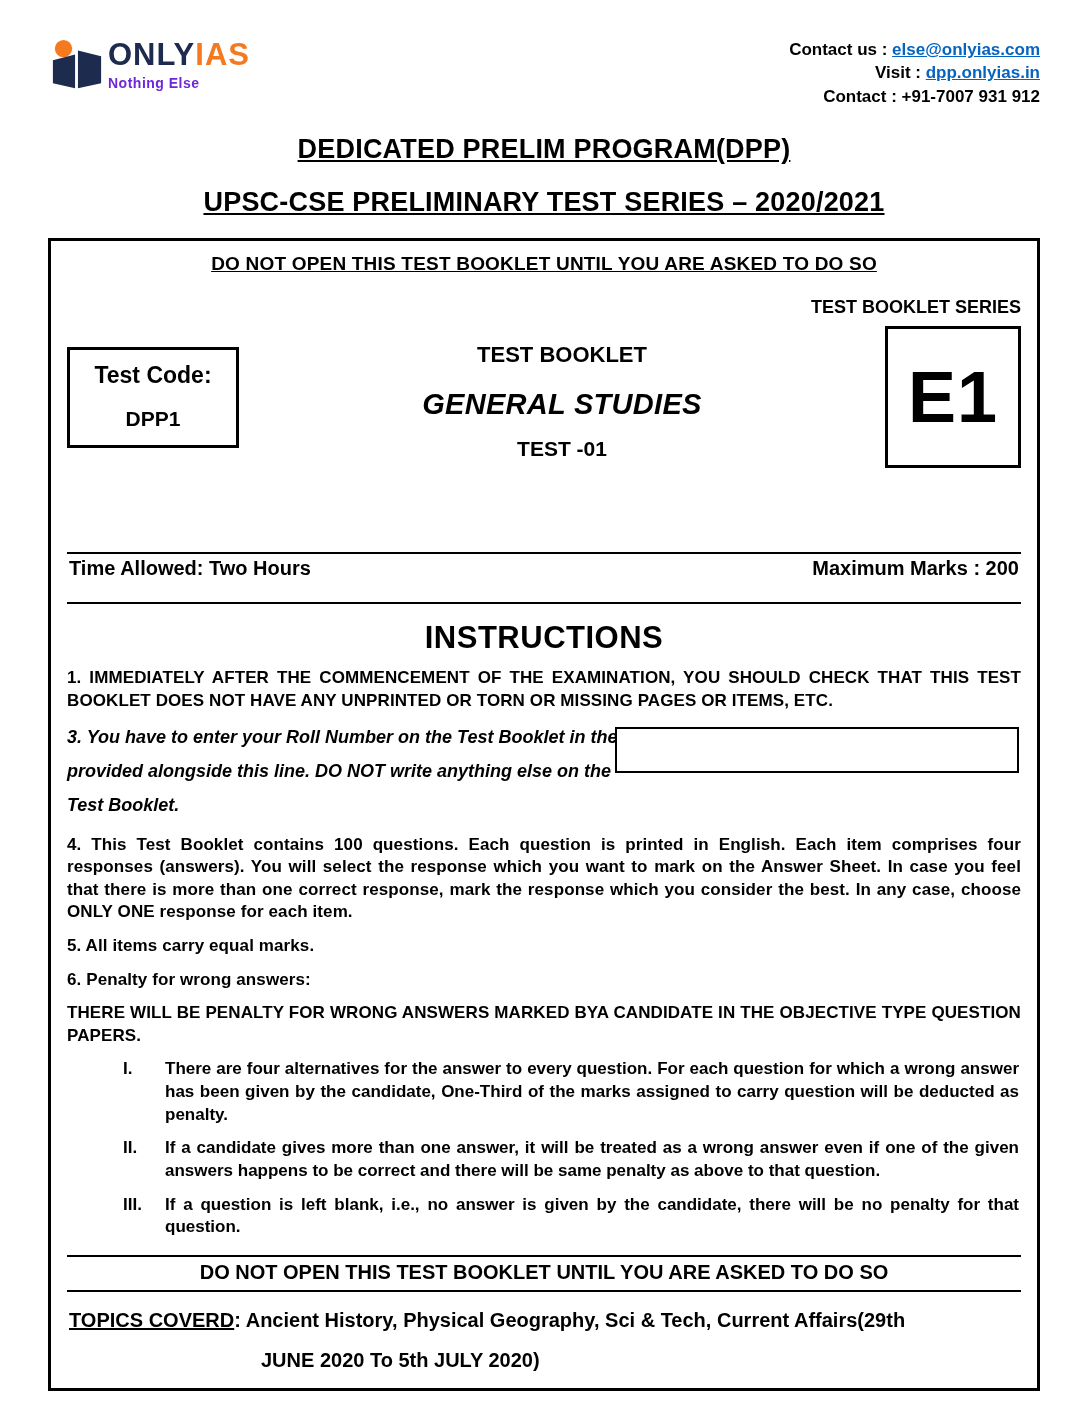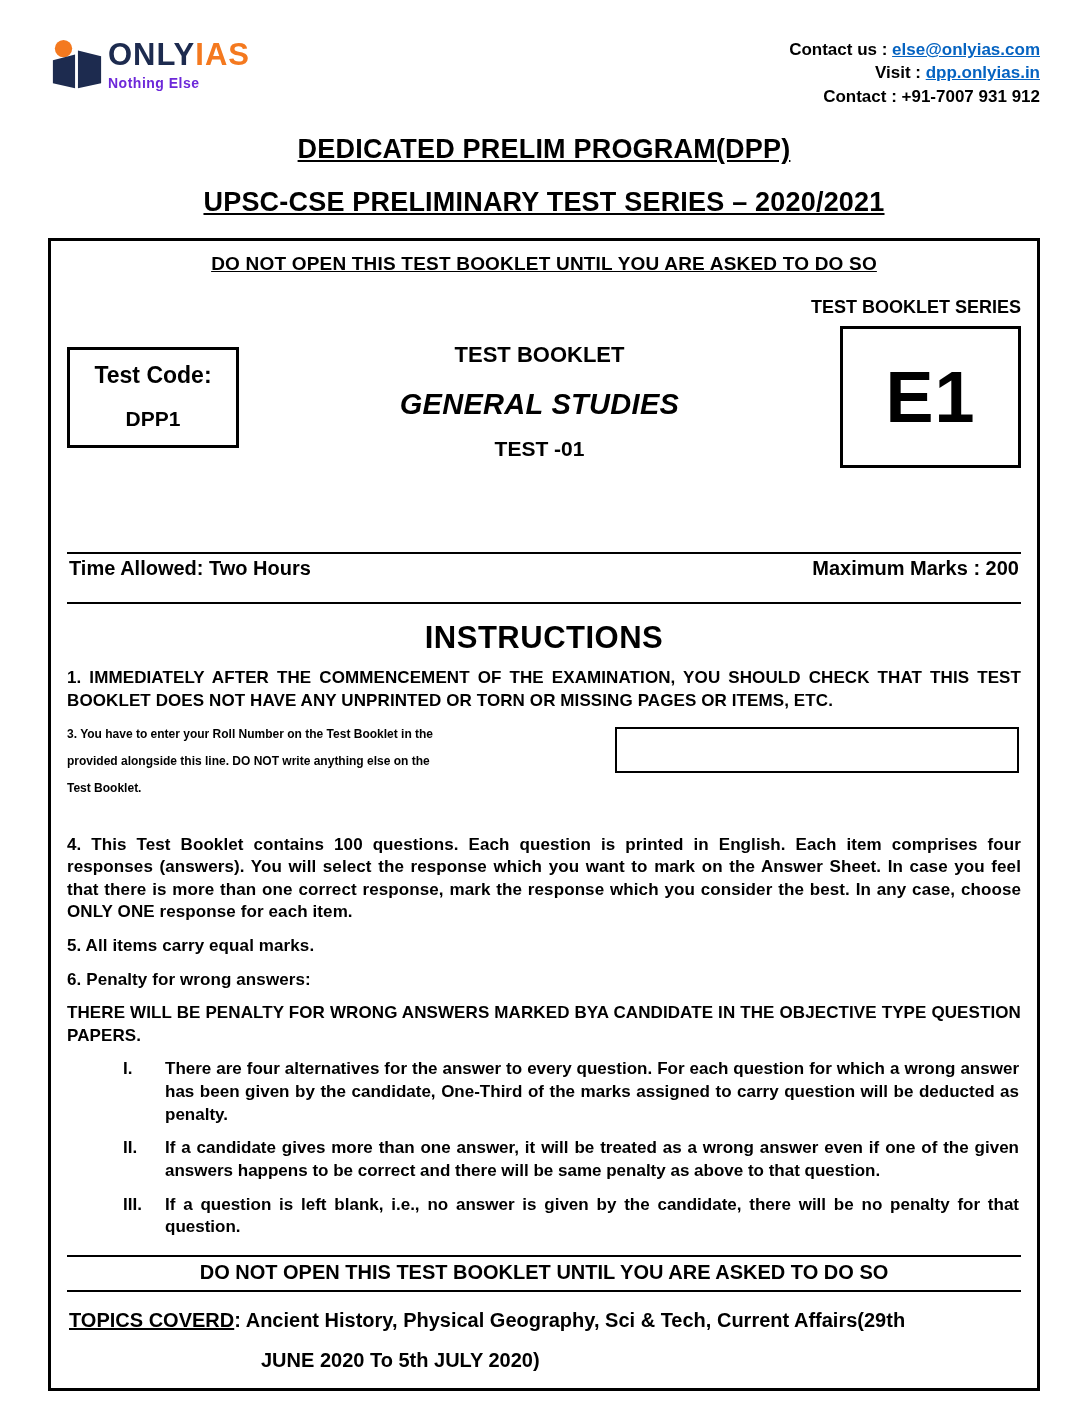--- a/index.html
+++ b/index.html
@@ -61,21 +61,21 @@
     flex: none;
   }
   .test-code-label { font-size: 23px; }
   .test-code-value { font-size: 21px; margin-top: 18px; }
   .center-titles { flex: 1; text-align: center; }
   .booklet-label { font-size: 22px; margin-top: 8px; }
   .subject-title { font-size: 29px; margin-top: 20px; letter-spacing: .3px; font-style: italic; }
   .test-number { font-size: 21px; margin-top: 16px; }
   .series-box {
     border: 3px solid #000;
-    width: 181px;
+    width: 136px;
     height: 142px;
     flex: none;
     display: flex;
     align-items: center;
     justify-content: center;
     font-size: 72px;
     letter-spacing: 1px;
   }
 
   .spacer-tall { height: 84px; }
@@ -94,21 +94,21 @@
   .para {
     font-size: 17px;
     line-height: 1.33;
     text-align: justify;
     margin: 11px 0;
     letter-spacing: .1px;
   }
 
   
   .para3-wrap { position: relative; margin: 14px 0 10px 0; min-height: 96px; }
-  .para3-line { width: 552px; font-size: 12px; margin-bottom: 13px; }
+  .para3-line { width: 552px; font-size: 18px; margin-bottom: 13px; font-style: italic; }
   .roll-box {
     position: absolute;
     top: 0;
     right: 2px;
     width: 404px;
     height: 46px;
     border: 2px solid #000;
     background: #fff;
   }
 

